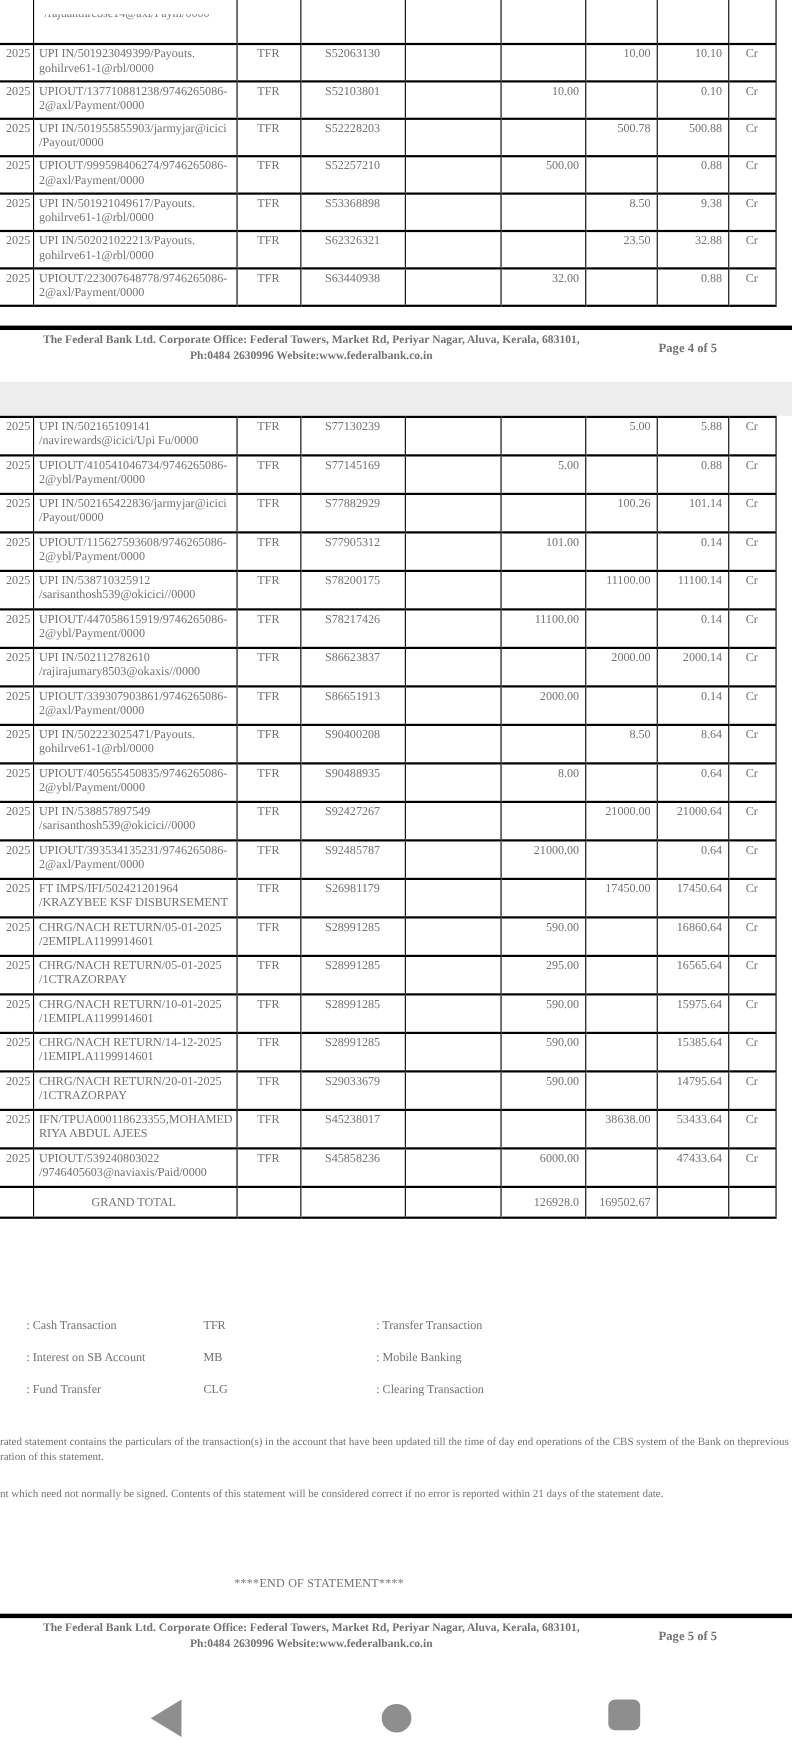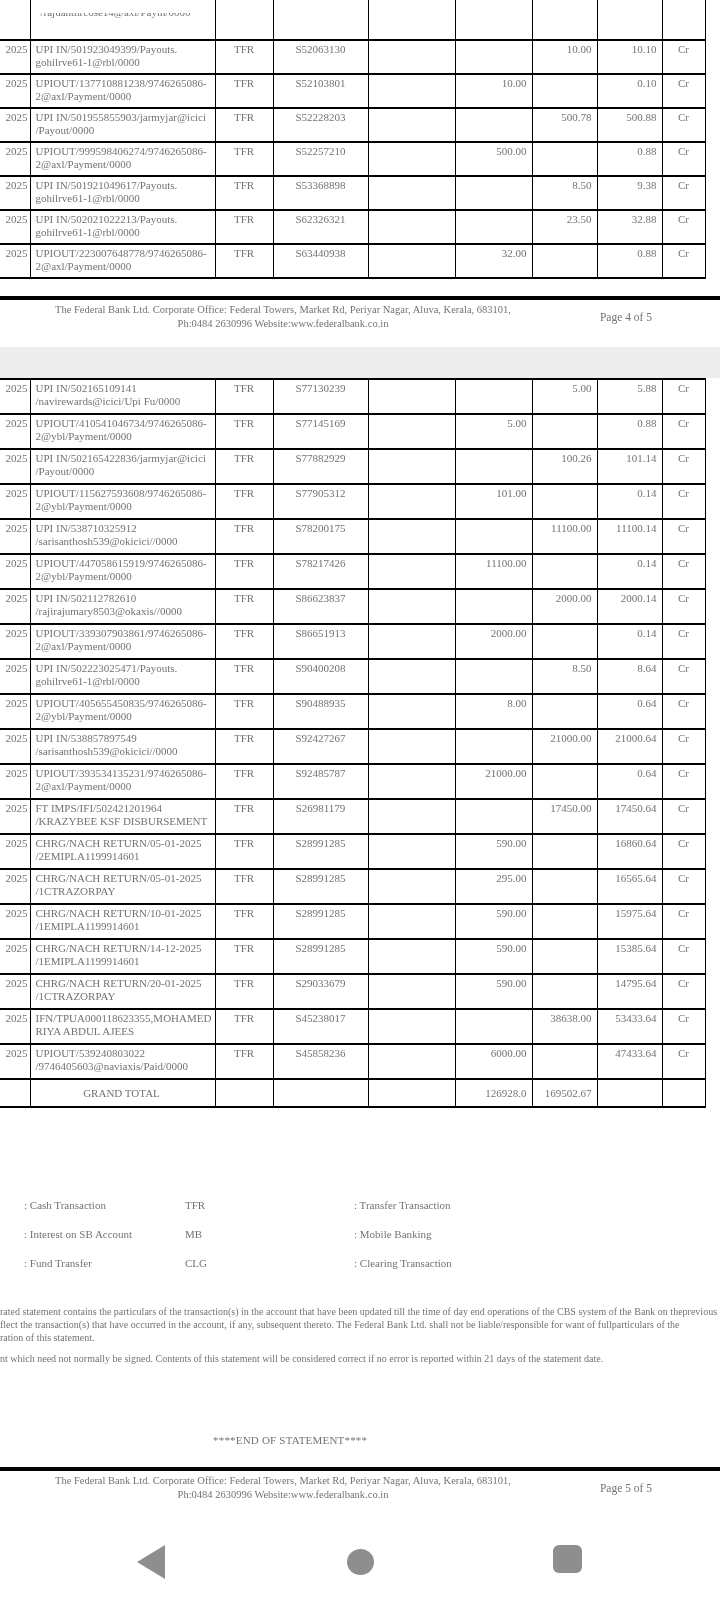--- a/index.html
+++ b/index.html
@@ -25,30 +25,30 @@
   .c-total-label{text-align:center;padding-right:6px !important;}
   #p4-table tbody:last-child tr:last-child td{border-bottom:2px solid #000;}
   #p5-table tbody:last-child tr:last-child td{border-bottom:2px solid #000;}
 
   
   .rule{position:absolute;left:0;width:720px;height:4px;background:#000;}
   #p4-rule{top:296px;} #p5-rule{top:1467px;}
   .page-gap{position:absolute;top:347px;left:0;width:720px;height:31px;}
 
   
-  .page-footer{position:absolute;left:0;width:657px;height:36px;}
+  .page-footer{position:absolute;left:0;width:657px;height:36px;font-weight:bold;}
   #p4-footer{top:303px;} #p5-footer{top:1474px;}
   .fc{width:566px;text-align:center;font-size:10.5px;line-height:14px;}
   .fp{position:absolute;right:5px;top:8px;font-size:11.5px;}
 
   
   #legend{position:absolute;top:1199px;left:0;width:720px;font-size:11px;}
   .lg-row{position:relative;height:29px;padding-left:40px;}
   .lg-row span{position:absolute;top:0;white-space:nowrap;}
-  .lg-left{left:24px;} .lg-code{left:185px;} .lg-right{left:354px;}
+  .lg-left{left:24px;} .lg-code{left:185px;} .lg-right{left:342px;}
 
   
   #disclaimer{position:absolute;top:1305px;left:0;width:720px;font-size:10px;line-height:13px;}
   #disclaimer div{white-space:nowrap;overflow:hidden;}
   #para2{position:absolute;top:1352px;left:0;width:720px;font-size:10px;line-height:13px;white-space:nowrap;overflow:hidden;}
   #end-stmt{position:absolute;top:1404px;left:213px;font-size:11px;letter-spacing:.2px;margin-top:30px;}
 
   
   #navbar{position:absolute;top:1527px;left:0;width:720px;height:73px;background:#fff;}
   .nav-back{position:absolute;left:137px;top:18px;width:0;height:0;
@@ -470,21 +470,20 @@
     </div>
     <div class="lg-row">
       <span class="lg-left">: Fund Transfer</span>
       <span class="lg-code">CLG</span>
       <span class="lg-right">: Clearing Transaction</span>
     </div>
   </div>
 
   <div id="disclaimer">
     <div>rated statement contains the particulars of the transaction(s) in the account that have been updated till the time of day end operations of the CBS system of the Bank on theprevious</div>
-    <div>flect the transaction(s) that have occurred in the account, if any, subsequent thereto. The Federal Bank Ltd. shall not be liable/responsible for want of fullparticulars of the</div>
     <div>ration of this statement.</div>
   </div>
   <div id="para2">nt which need not normally be signed. Contents of this statement will be considered correct if no error is reported within 21 days of the statement date.</div>
 
   <div id="end-stmt">****END OF STATEMENT****</div>
 
   <div class="rule" id="p5-rule"></div>
 
   <div class="page-footer" id="p5-footer">
     <div class="fc">

